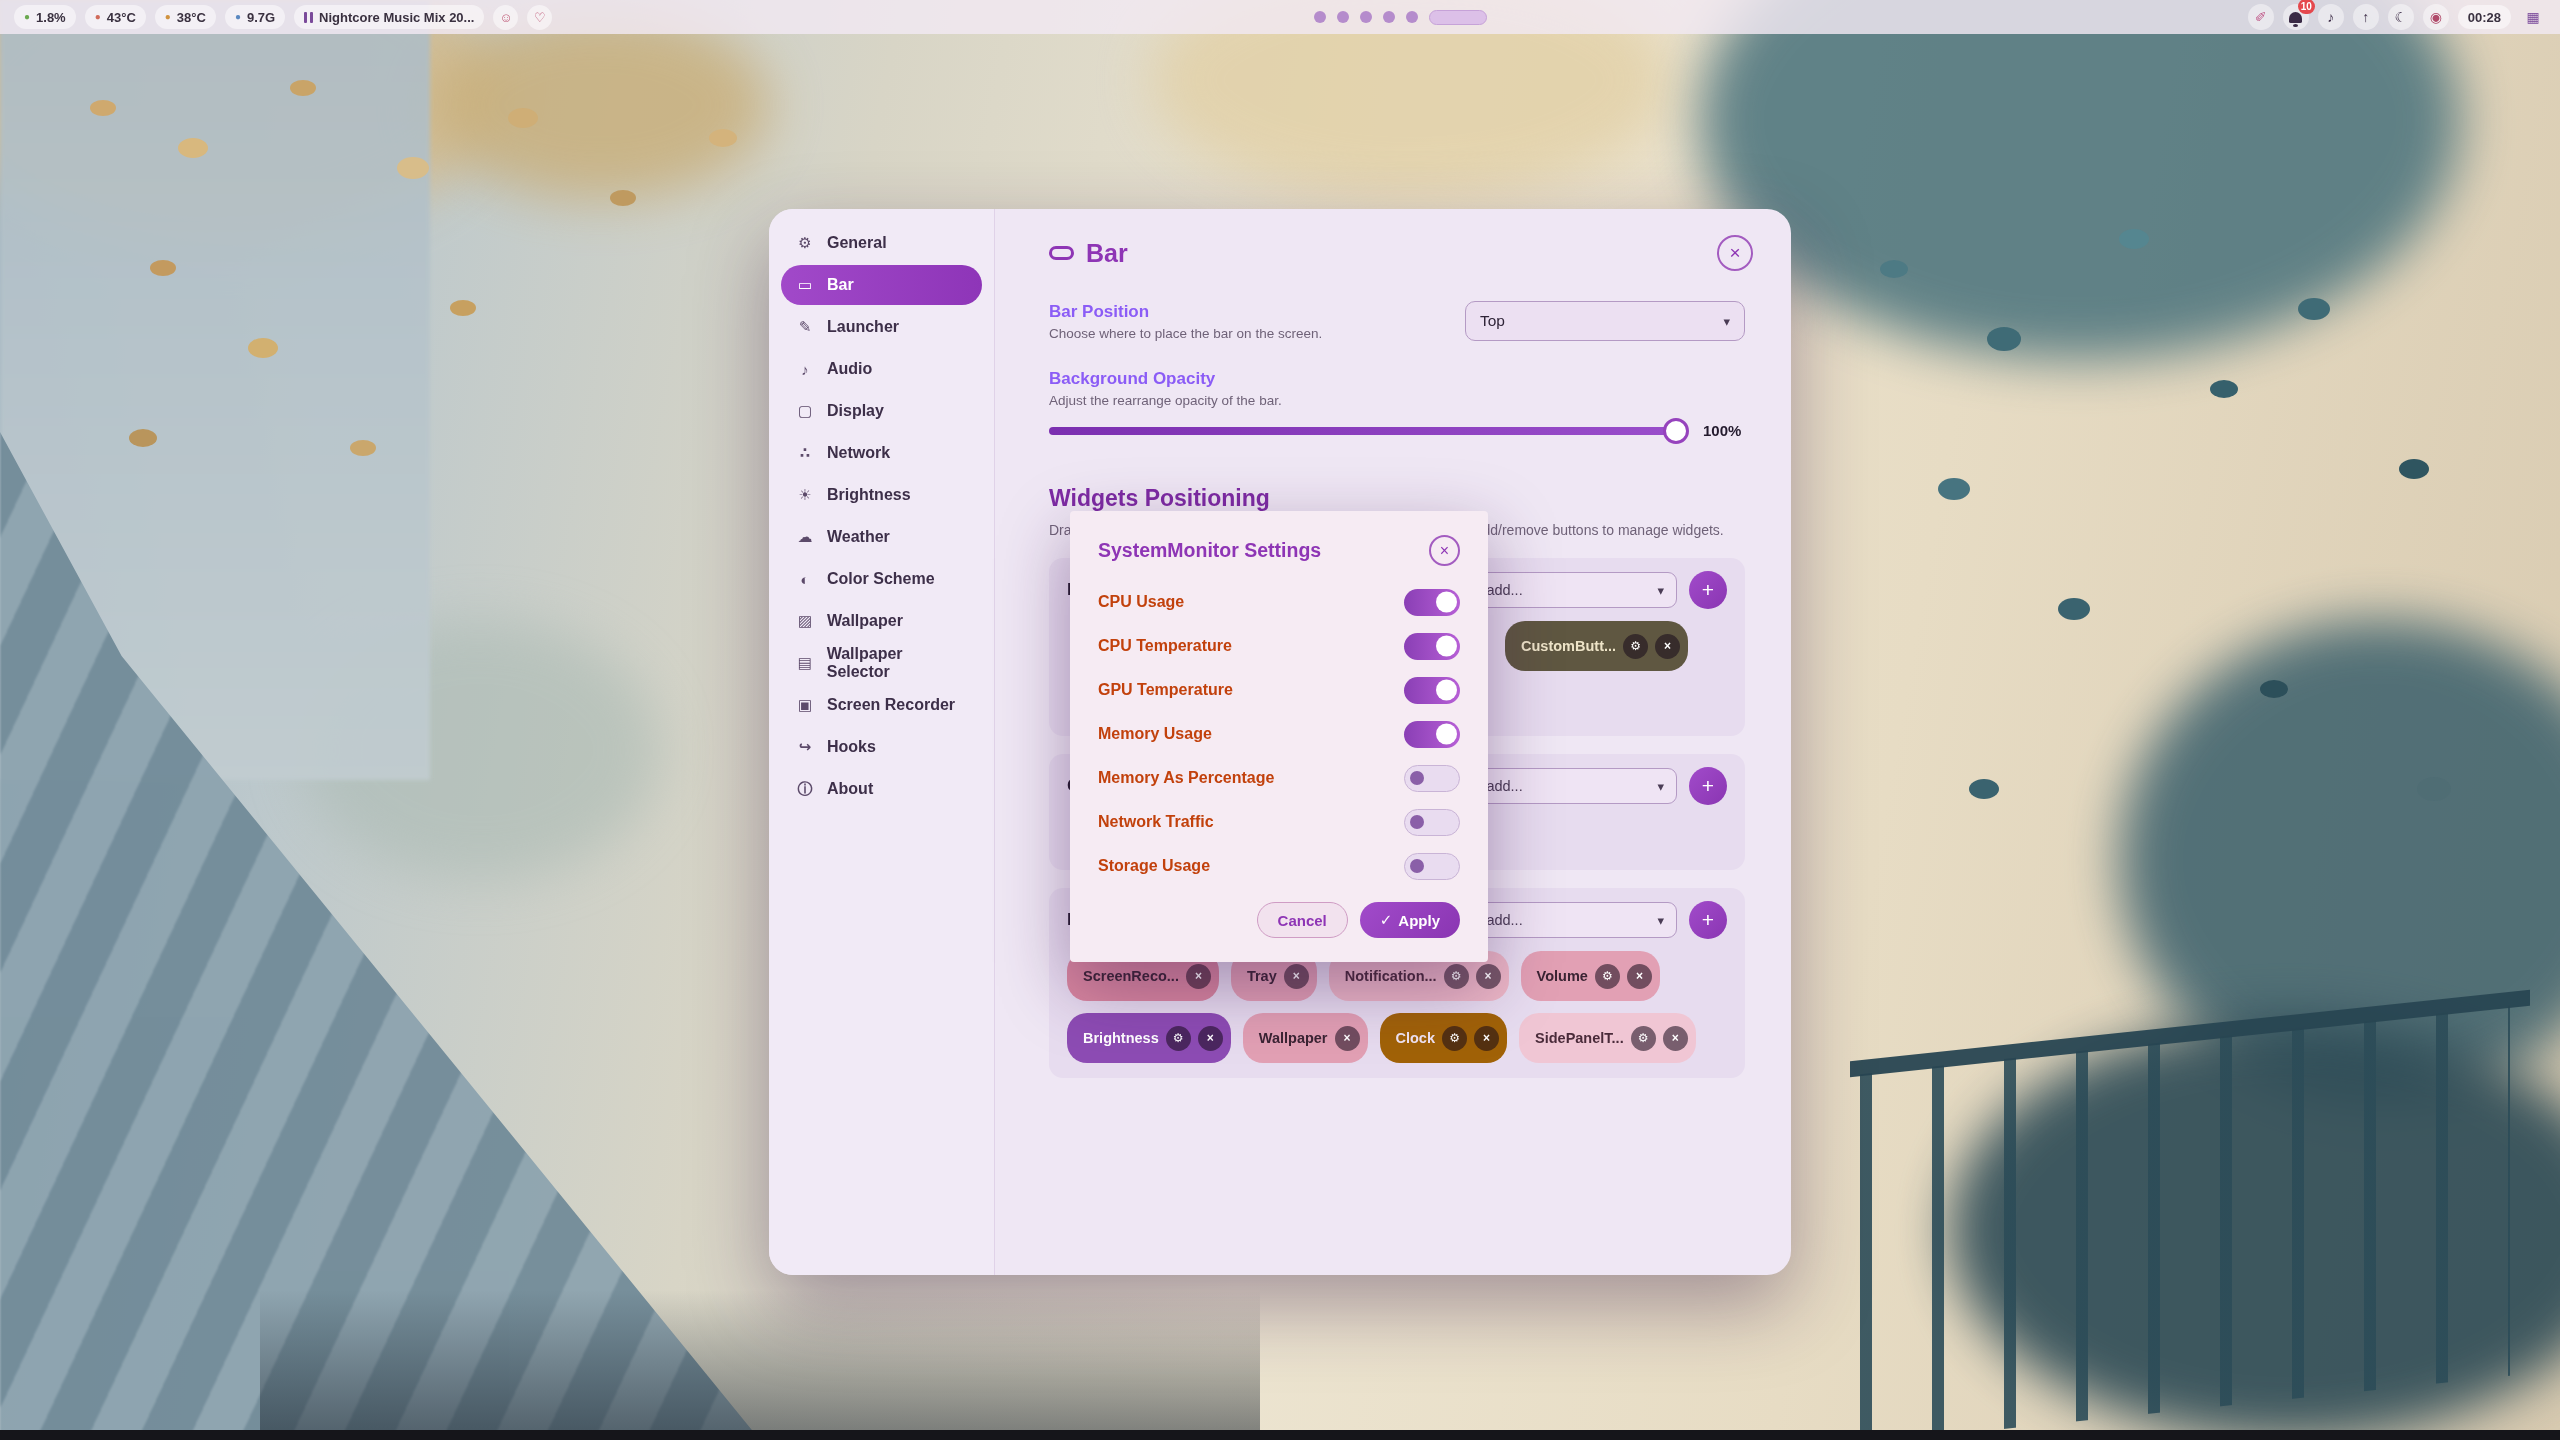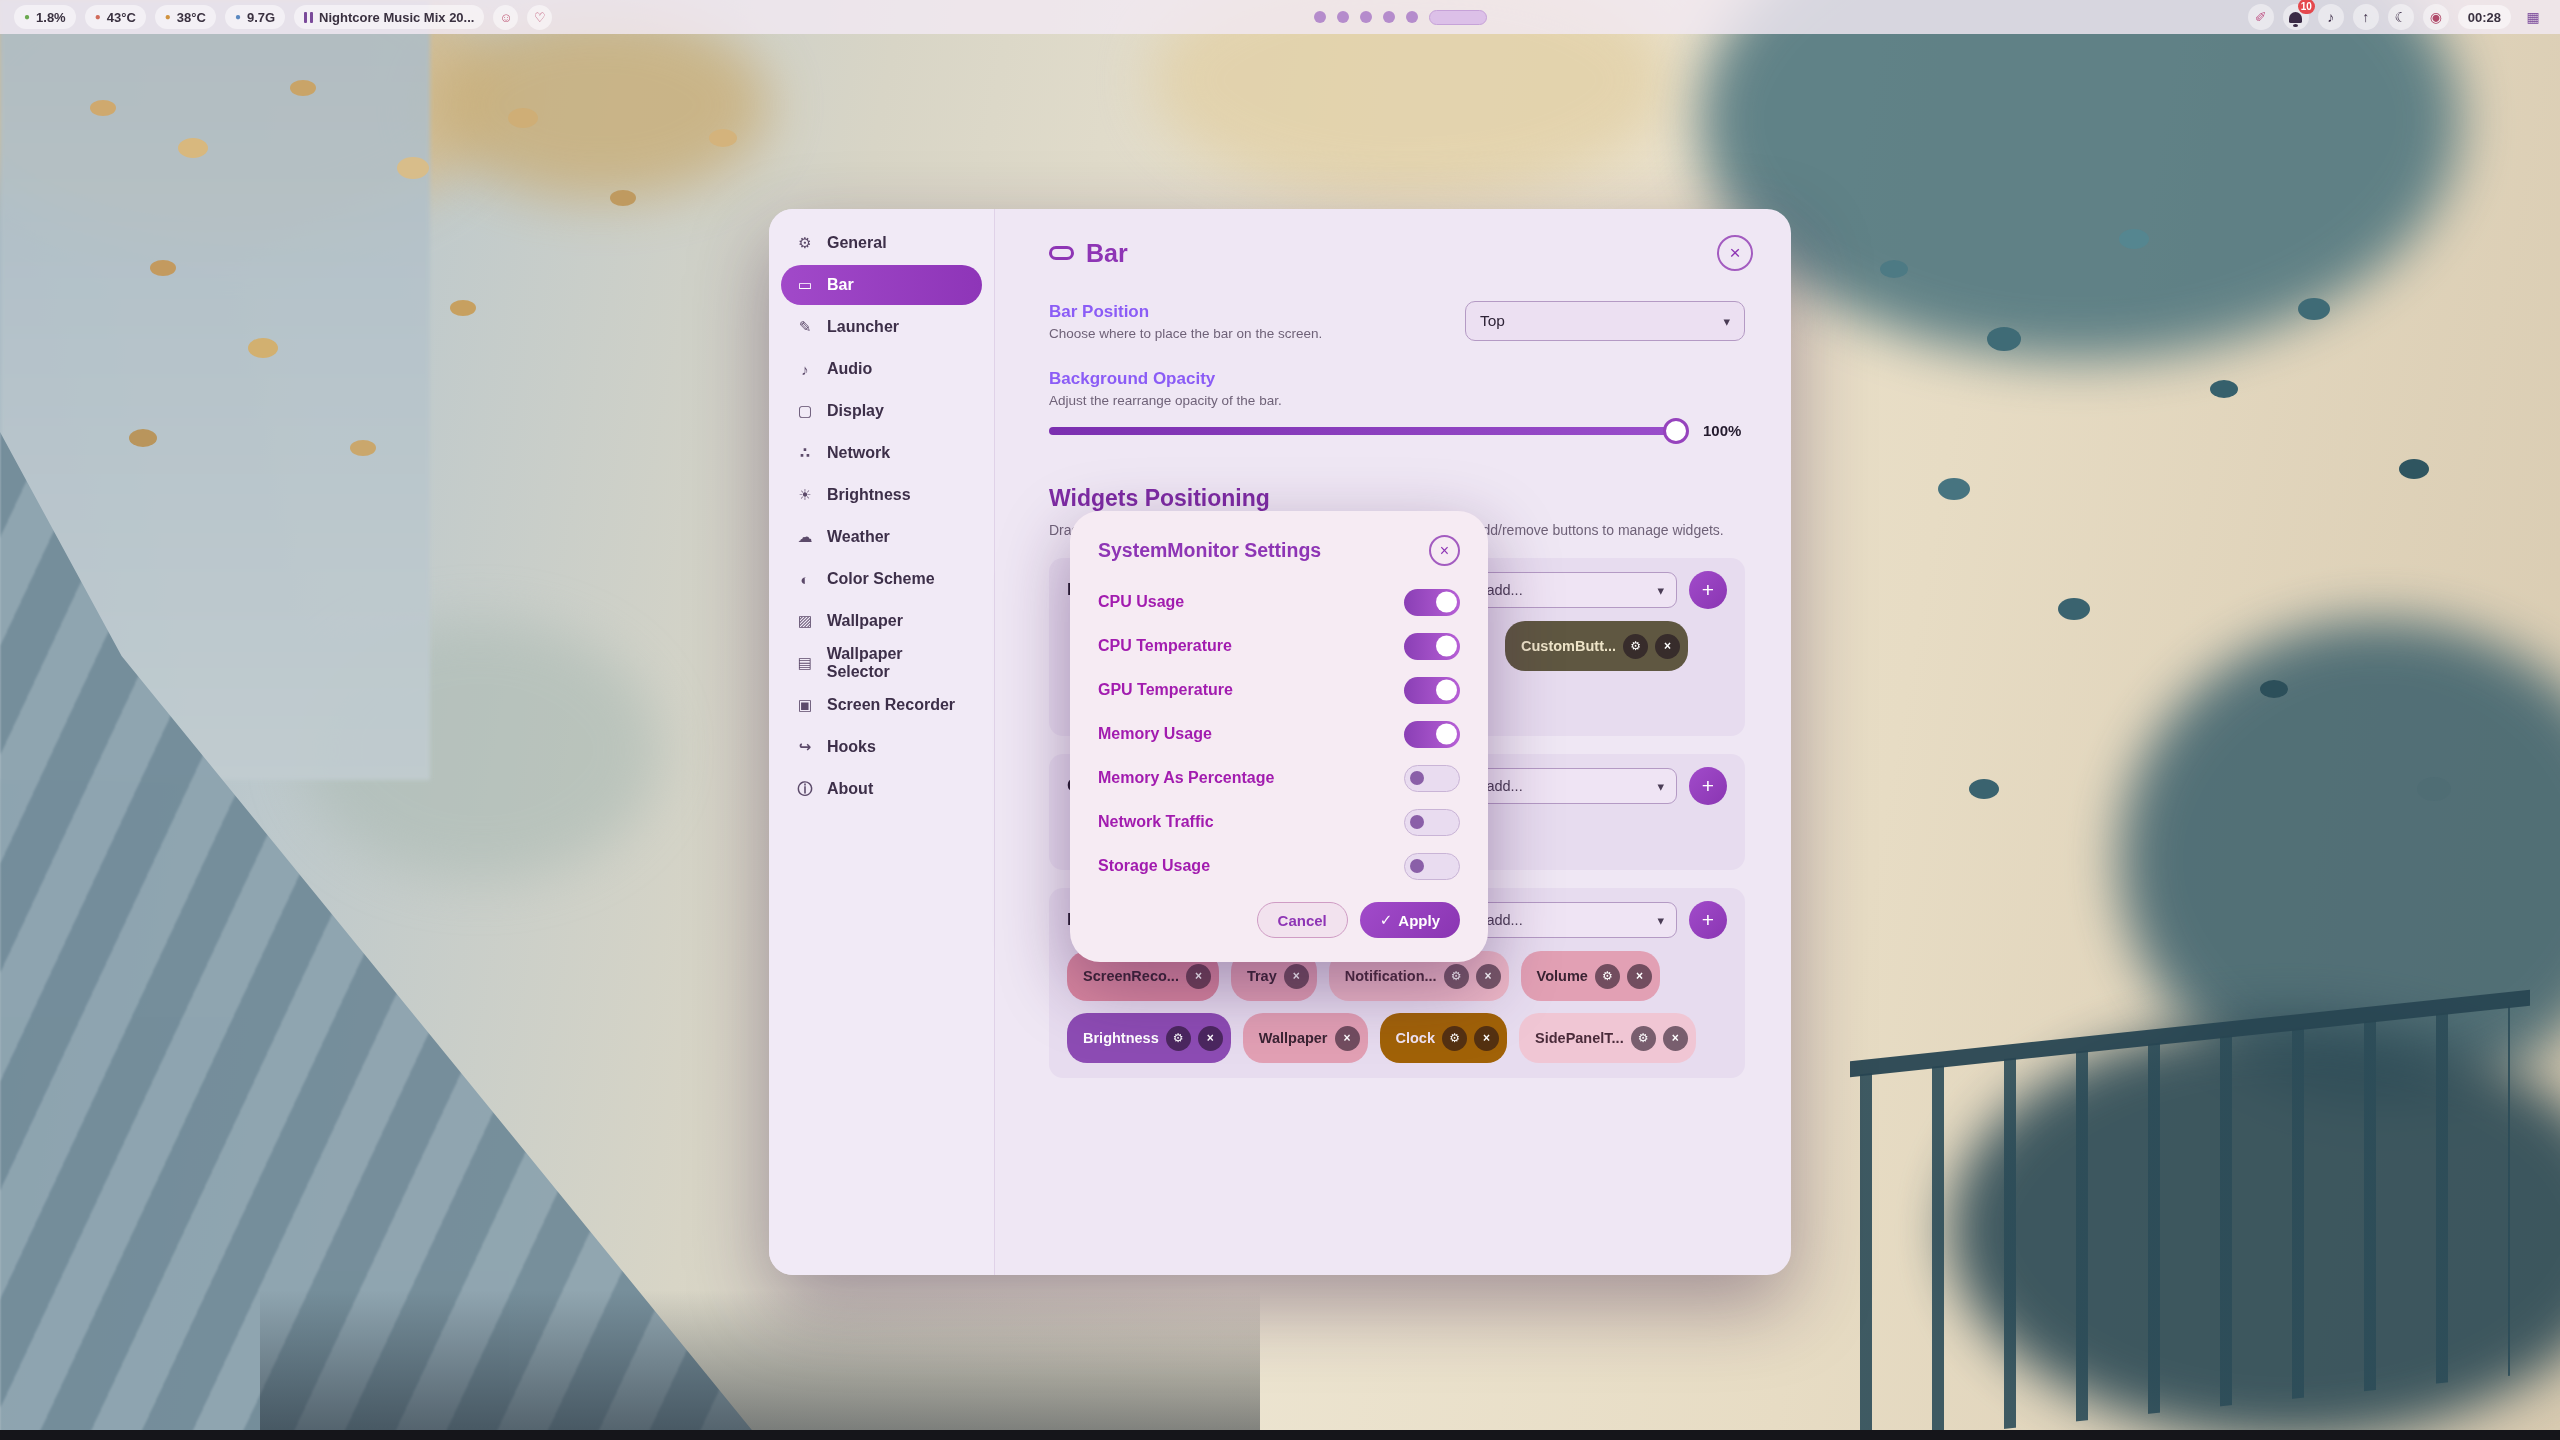--- a/index.html
+++ b/index.html
@@ -118,29 +118,29 @@
   .chip { display:inline-flex; align-items:center; gap:7px; height:50px; padding:0 8px 0 16px;
     border-radius:20px; font-size:14.5px; font-weight:700; cursor:grab; white-space:nowrap; }
   .icon-btn { width:25px; height:25px; border-radius:50%; background:rgba(22,10,26,.55); color:#fff;
     display:flex; align-items:center; justify-content:center; font-size:12px; cursor:pointer; }
   .c-rose{background:#d9879f;color:#3b2433} .c-pink{background:#e2a0b4;color:#3b2433}
   .c-lightpink{background:#ecb7c6;color:#4a2b3a} .c-lightpink2{background:#f0c6d4;color:#4a2b3a}
   .c-purple{background:#8d4cb4;color:#fff} .c-dark{background:#a16207;color:#f0e4f4}
   .c-olive{background:#5f5741;color:#eee4c8}
 
   
-  .modal { position:absolute; left:1070px; top:511px; width:418px; min-height:451px; border-radius:30px;
+  .modal { position:absolute; left:1070px; top:511px; width:418px; min-height:451px; border-radius:4px;
     background:#f6ebf3; box-shadow:0 24px 70px rgba(60,20,80,.4); padding:24px 28px 22px; z-index:20; }
   .m-head { display:flex; align-items:center; justify-content:space-between; }
   .m-title { font-size:19.5px; font-weight:700; color:#8e35b5; }
   .m-close { width:31px; height:31px; border-radius:50%; border:2px solid #a35cc0; color:#8e35b5;
     display:flex; align-items:center; justify-content:center; font-size:16px; cursor:pointer; }
   .m-rows { margin-top:14px; }
   .m-row { display:flex; align-items:center; justify-content:space-between; height:44px; }
-  .m-label { font-size:16px; font-weight:600; color:#a21caf; }
+  .m-label { font-size:16px; font-weight:600; color:#c2410c; }
   .toggle { position:relative; width:56px; height:27px; border-radius:14px; cursor:pointer; }
   .toggle.on { background:linear-gradient(90deg,#8a3fb5,#b75fd6); }
   .toggle.on::after { content:""; position:absolute; right:3px; top:50%; transform:translateY(-50%);
     width:21px; height:21px; border-radius:50%; background:#fff; }
   .toggle.off { background:#e9dcf0; border:1.5px solid #c9b4d6; }
   .toggle.off::after { content:""; position:absolute; left:5px; top:50%; transform:translateY(-50%);
     width:14px; height:14px; border-radius:50%; background:#8a5fa8; }
   .m-foot { display:flex; justify-content:flex-end; gap:12px; margin-top:14px; }
   .btn { display:inline-flex; align-items:center; gap:6px; height:36px; padding:0 20px; border-radius:18px;
     font-size:15px; font-weight:700; cursor:pointer; }

